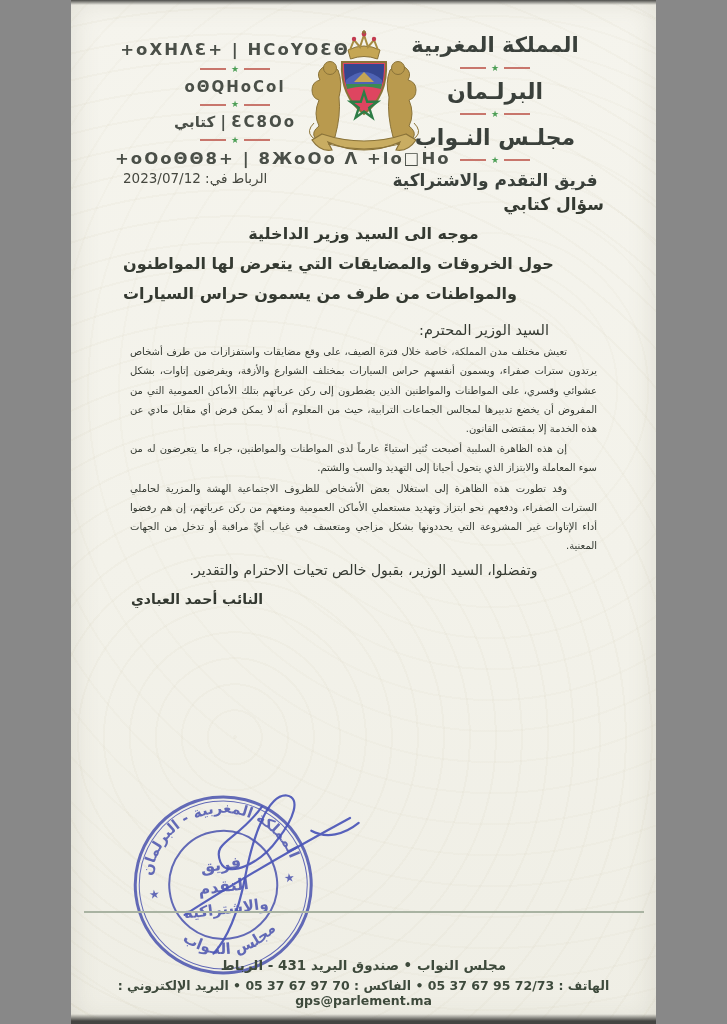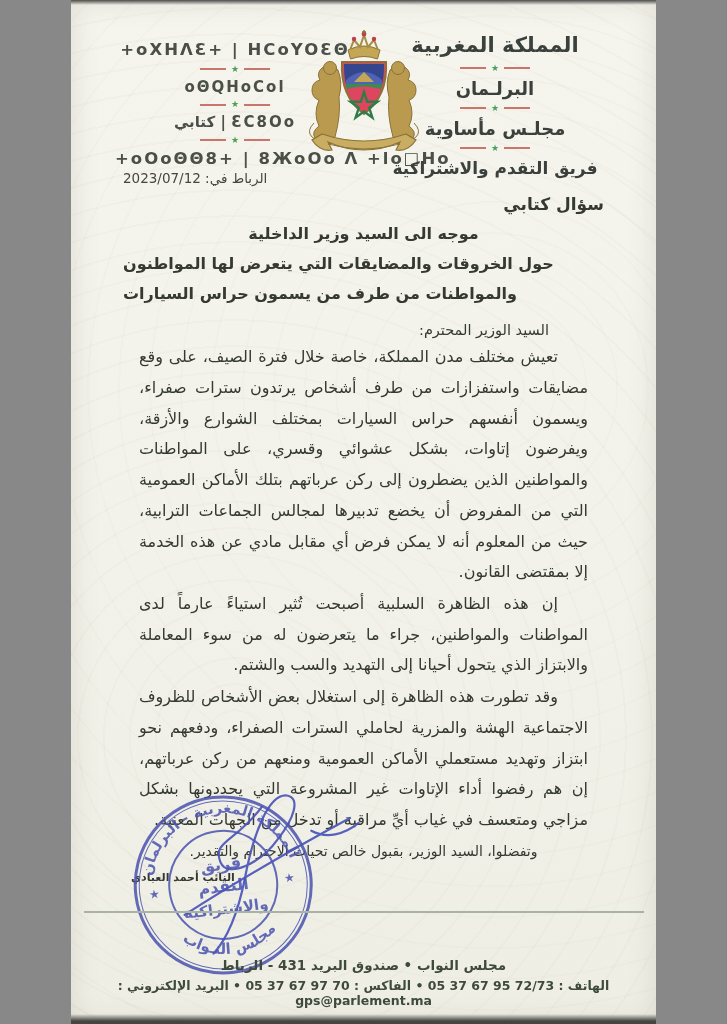--- a/index.html
+++ b/index.html
@@ -20,38 +20,38 @@
   .edge-bottom{position:absolute;bottom:0;left:0;right:0;height:10px;
     background:linear-gradient(180deg,rgba(70,70,66,0),#454542 70%);}
 
   
   .tifinagh-block{position:absolute;left:44px;top:38px;width:240px;text-align:center;color:#4a4f48;}
   .tif-line{font-weight:bold;font-size:15px;letter-spacing:2px;white-space:nowrap;line-height:1.5;}
   .tif-line.big{font-size:16.5px;}
   .arabic-block{position:absolute;right:36px;top:30px;width:250px;text-align:center;
     direction:rtl;color:#3a403b;font-weight:bold;}
   .ar-kingdom{font-size:21px;line-height:1.5;}
-  .ar-mid{font-size:18px;line-height:1.5;}
+  .ar-mid{font-size:22px;line-height:1.5;}
   .ar-group{font-size:17px;line-height:1.6;}
   .separator{display:flex;align-items:center;justify-content:center;gap:5px;margin:2px 0;}
   .sep-line{width:26px;height:2px;background:#c8766c;}
   .sep-star{color:#4d9f56;font-size:9px;line-height:1;}
   .arms{position:absolute;left:50%;transform:translateX(-50%);top:28px;}
 
   .date-line{position:absolute;top:170px;left:52px;direction:rtl;font-size:13.5px;color:#45473f;}
 
   
   .content{position:absolute;top:194px;right:52px;left:52px;direction:rtl;color:#343931;}
   .title1{text-align:right;font-weight:bold;font-size:17px;margin:0 0 10px;}
   .title2{text-align:center;font-weight:bold;font-size:16px;margin:0 0 6px;}
   .title3{text-align:left;font-weight:bold;font-size:16px;line-height:1.85;margin:0 auto 14px;max-width:600px;}
   .salutation{font-size:14.5px;margin:12px 55px 4px 0;}
-  .body-par{font-size:16px;line-height:1.92;text-align:justify;text-indent:30px;margin:0 16px 1px;}
+  .body-par{font-size:10px;line-height:1.92;text-align:justify;text-indent:30px;margin:0 7px 1px;}
   .closing{font-size:14px;line-height:1.95;text-align:center;margin:2px 0 0;}
-  .signature-name{font-weight:bold;font-size:11px;text-align:left;margin:6px 0 0 8px;}
+  .signature-name{font-weight:bold;font-size:14px;text-align:left;margin:6px 0 0 8px;}
 
   
   .stamp{position:absolute;top:778px;left:50px;width:268px;height:206px;transform:rotate(-7deg);}
   .stamp svg{display:block;}
 
   
   .footer{position:absolute;bottom:16px;left:0;right:0;text-align:center;direction:rtl;color:#3e4a3c;}
   .footer-rule{width:560px;margin:0 auto 7px;border:0;border-top:2px solid #a9b3a2;}
   .footer-line1{font-weight:bold;font-size:13.5px;margin-bottom:5px;margin-top:44px;}
   .footer-line2{font-weight:bold;font-size:12.5px;}
@@ -129,21 +129,21 @@
       <span class="sep-line"></span>
       <span class="sep-star">★</span>
       <span class="sep-line"></span>
     </div>
     <div class="ar-mid">البرلـمان</div>
     <div class="separator">
       <span class="sep-line"></span>
       <span class="sep-star">★</span>
       <span class="sep-line"></span>
     </div>
-    <div class="ar-mid">مجلـس مأساوية</div>
+    <div class="ar-mid">مجلـس النـواب</div>
     <div class="separator">
       <span class="sep-line"></span>
       <span class="sep-star">★</span>
       <span class="sep-line"></span>
     </div>
     <div class="ar-group">فريق التقدم والاشتراكية</div>
   </div>
 
   <div class="date-line">الرباط في: 2023/07/12</div>
 

